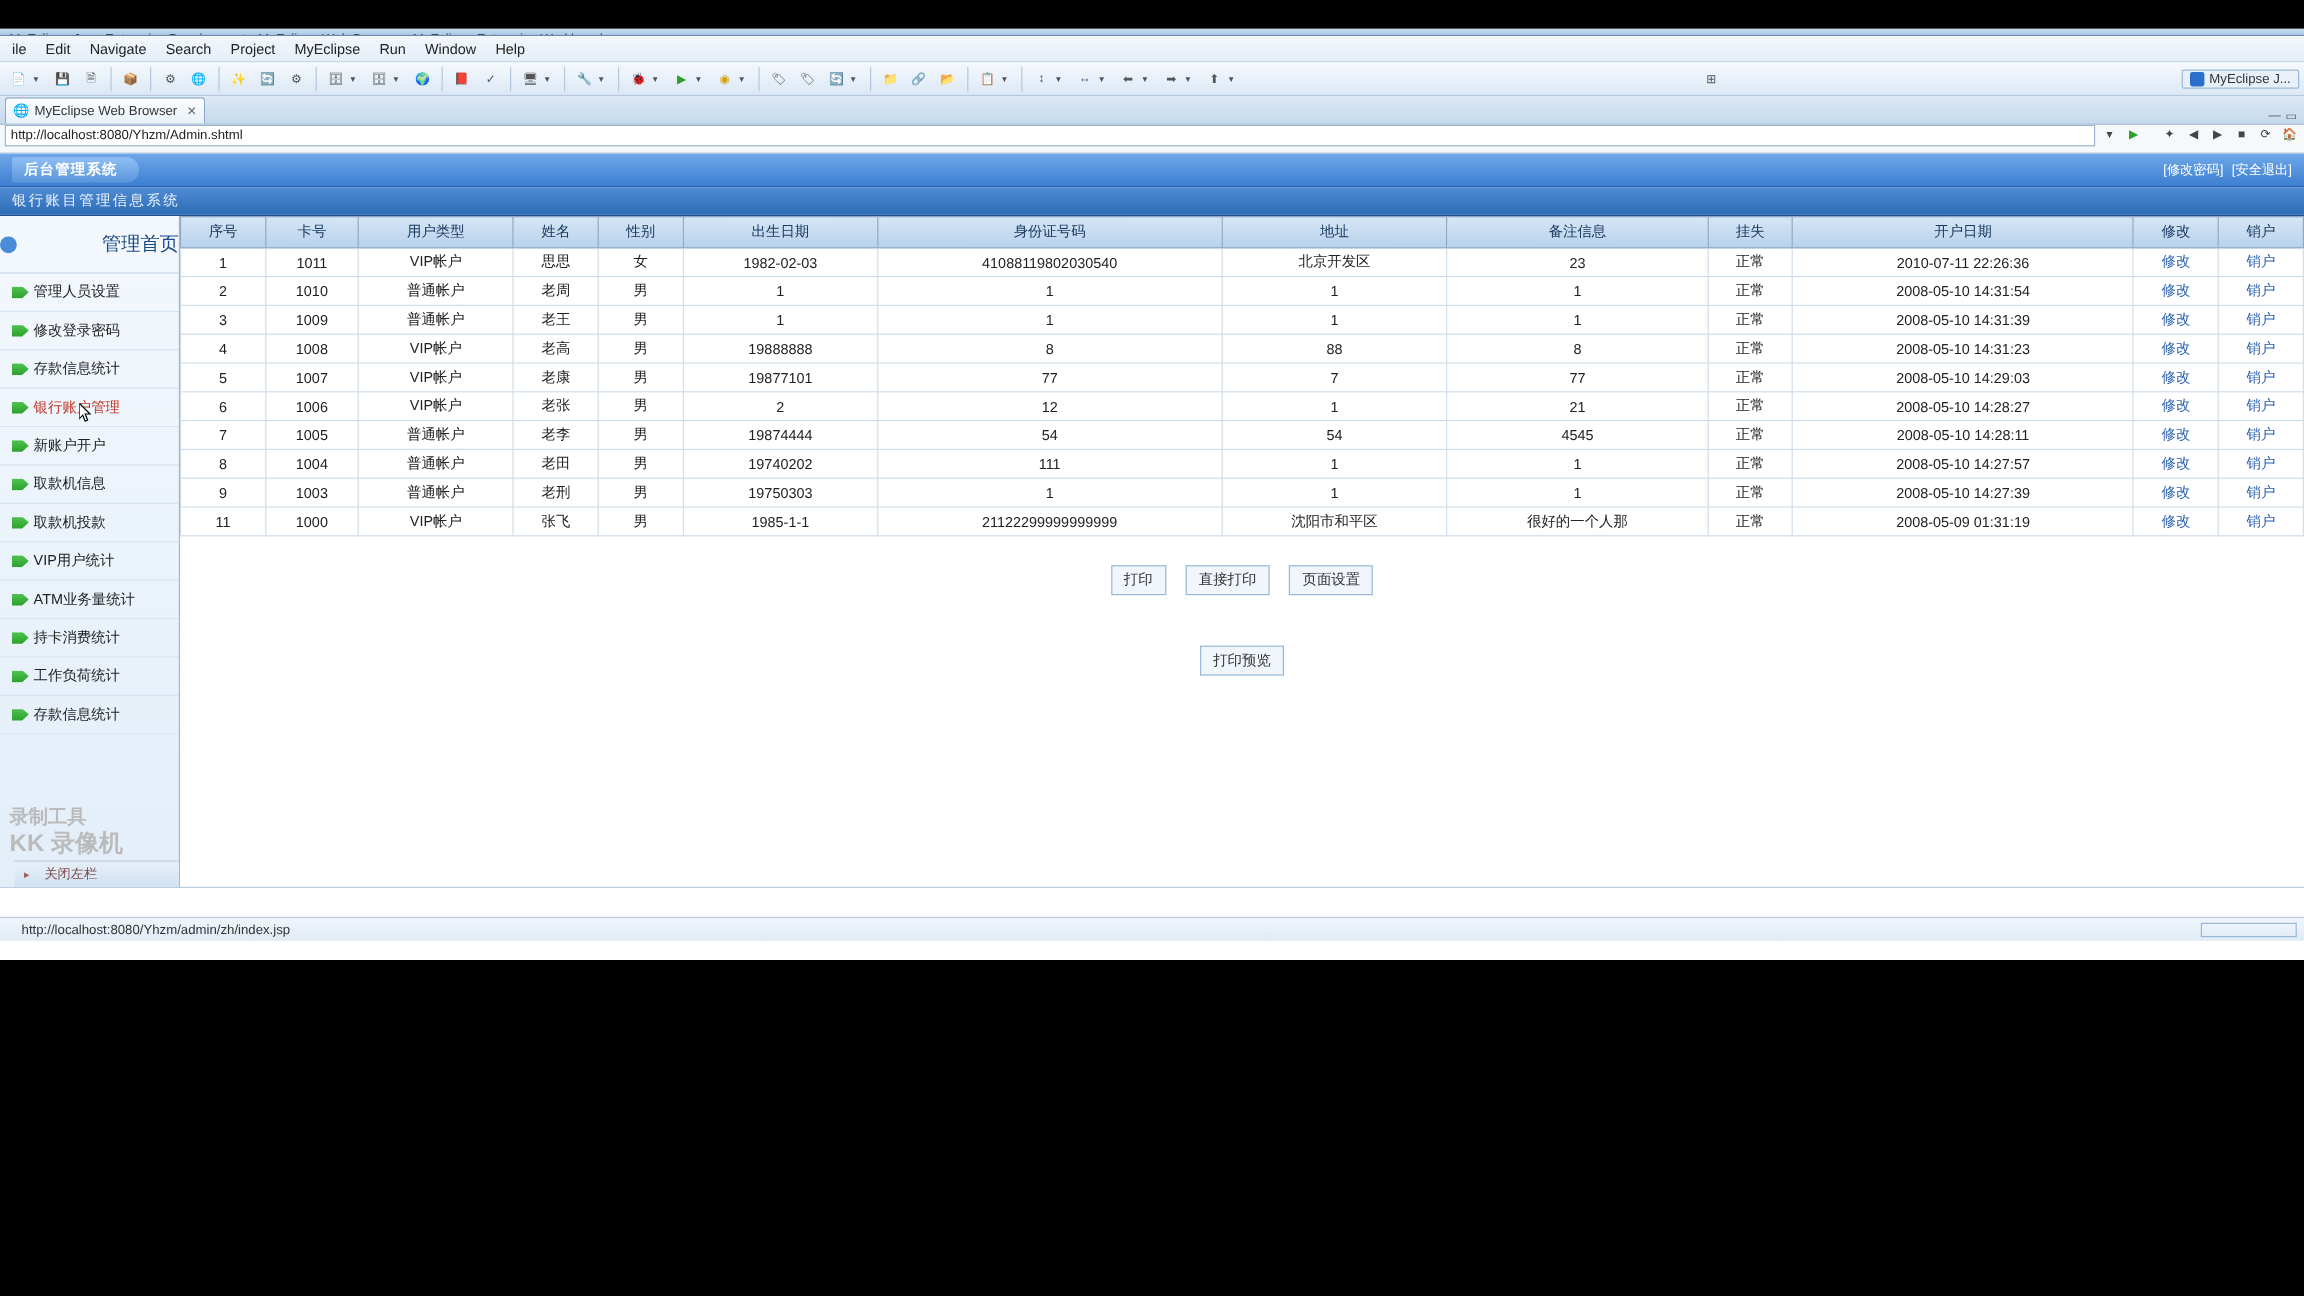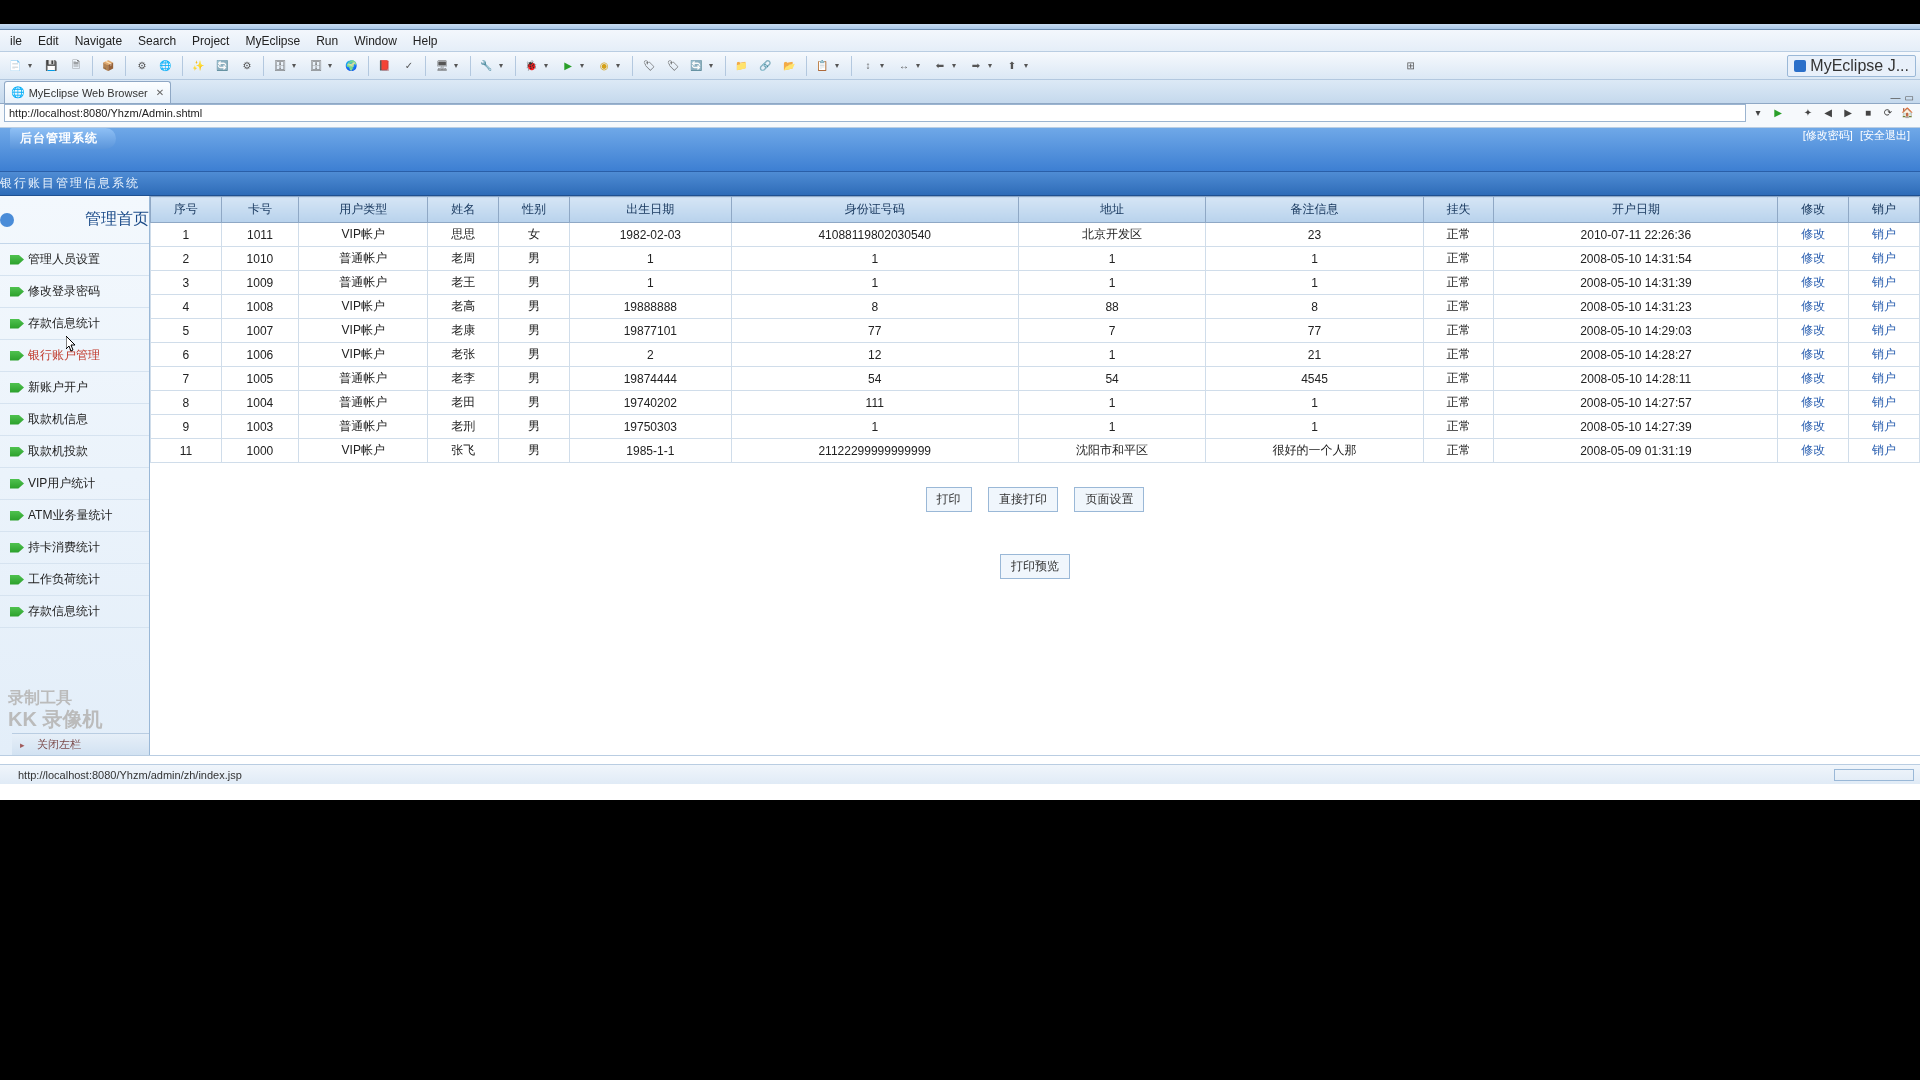--- a/index.html
+++ b/index.html
@@ -14,42 +14,42 @@
 
 
 .menubar { height: 22px; background: linear-gradient(#f3f7fc,#e5eef8); border-bottom: 1px solid #b9cde2; display: flex; align-items: center; font-size: 12px; color: #222; padding-left: 2px;}
 .menubar span { padding: 0 8px; cursor: default; }
 
 
 .toolbar { height: 28px; background: linear-gradient(#f6f9fd,#dbe8f5); border-bottom: 1px solid #b3c8df; display: flex; align-items: center; padding: 0 4px; position: relative;}
 .tbtn { width: 20px; height: 20px; margin: 0 2px; border-radius: 2px; display:inline-flex; align-items:center; justify-content:center; font-size:10px; color:#555;}
 .tdrop { width:8px; display:inline-block; font-size:8px; color:#555; margin-right:4px;}
 .tsep { width:1px; height:20px; background:#b3c8df; margin:0 4px;}
-.persp-btn { margin-left:auto; display:flex; align-items:center; font-size:16px; color:#333; background:#e8f0fa; border:1px solid #9ab8d7; padding:1px 6px; border-radius:2px; gap:4px;}
+.persp-btn { margin-left:auto; display:flex; align-items:center; font-size:11px; color:#333; background:#e8f0fa; border:1px solid #9ab8d7; padding:1px 6px; border-radius:2px; gap:4px;}
 .persp-btn .sq{width:12px;height:12px;background:#2a6fc9;border-radius:2px;}
 
 
 .tabrow { height: 24px; background: linear-gradient(#dce9f6,#c5d9ed); display:flex; align-items:flex-end; padding-left: 4px; border-bottom:1px solid #8fa8c5;}
 .editor-tab { height: 22px; background: linear-gradient(#fcfeff,#e8f1fa); border:1px solid #8fa8c5; border-bottom:none; border-radius:3px 3px 0 0; padding:0 6px; display:flex; align-items:center; font-size:11px; color:#333; gap:4px;}
 .editor-tab .x{font-size:10px;color:#666;margin-left:4px;}
 .tabrow-right{margin-left:auto;display:flex;gap:4px;padding-right:6px;}
 .tabrow-right span{font-size:10px;color:#555;}
 
 
 .addrbar { height: 24px; background:#f6f9fc; border-bottom:1px solid #b9cde2; display:flex; padding:0 4px; gap:4px;}
 .addrinput { flex:1; height:18px; border:1px solid #9bb4d0; font-size:11px; padding:0 4px; color:#222; background:#fff;}
 .addrbtn { width:16px; height:16px; font-size:10px; display:inline-flex; align-items:center; justify-content:center; color:#444;}
 
 
-.content-header { height: 44px; background: linear-gradient(#6fa8e8,#3d7fd2); display:flex; align-items:flex-start; padding:0 10px; color:#fff; font-size:13px; font-weight:bold; border-bottom:1px solid #2a5fa8;}
+.content-header { height: 28px; background: linear-gradient(#6fa8e8,#3d7fd2); display:flex; align-items:center; padding:0 10px; color:#fff; font-size:13px; font-weight:bold; border-bottom:1px solid #2a5fa8;}
 .ch-logo { background: linear-gradient(#8fc0f5,#5a95db); padding:2px 18px 2px 10px; border-radius: 4px 20px 20px 4px; letter-spacing:1px; font-size:12px;}
 .ch-right { margin-left:auto; font-size:11px; font-weight:normal;}
 .ch-right span{margin-left:4px;}
 
-.sub-header { height: 24px; background: linear-gradient(#4f8cd4,#2e6cb8); color:#e9f2fc; font-size:12px; display:flex; align-items:center; letter-spacing:2px; border-bottom:1px solid #1f5090;}
+.sub-header { height: 24px; background: linear-gradient(#4f8cd4,#2e6cb8); color:#e9f2fc; font-size:12px; padding-left:10px; display:flex; align-items:center; letter-spacing:2px; border-bottom:1px solid #1f5090;}
 
 
 .main { display:flex; height: 560px; border-bottom:1px solid #b9cde2;}
 .sidebar { width: 150px; background: linear-gradient(#f3f8fd,#e3eef9); border-right:1px solid #9ab8d7; position:relative;}
 .side-home { height: 48px; display:flex; align-items:center; justify-content:space-between; gap:4px; font-size:16px; color:#1a4a88; border-bottom:1px solid #c3d6ea;}
 .side-home .ic{width:14px;height:14px;background:#4a8cd8;border-radius:50%;}
 .side-item { height: 32px; display:flex; align-items:center; padding-left:28px; font-size:12px; color:#222; border-bottom:1px solid #d6e3f0; position:relative;}
 .side-item .arrow{ position:absolute; left:10px; width:14px; height:10px; background:linear-gradient(#4fc24f,#2a9f2a); clip-path:polygon(0 0,60% 0,100% 50%,60% 100%,0 100%);}
 .side-item.active{ color:#c0392b;}
 .side-logo { position:absolute; bottom:24px; left:8px; font-size:16px; color:#bbb; font-weight:bold; line-height:1.2;}

